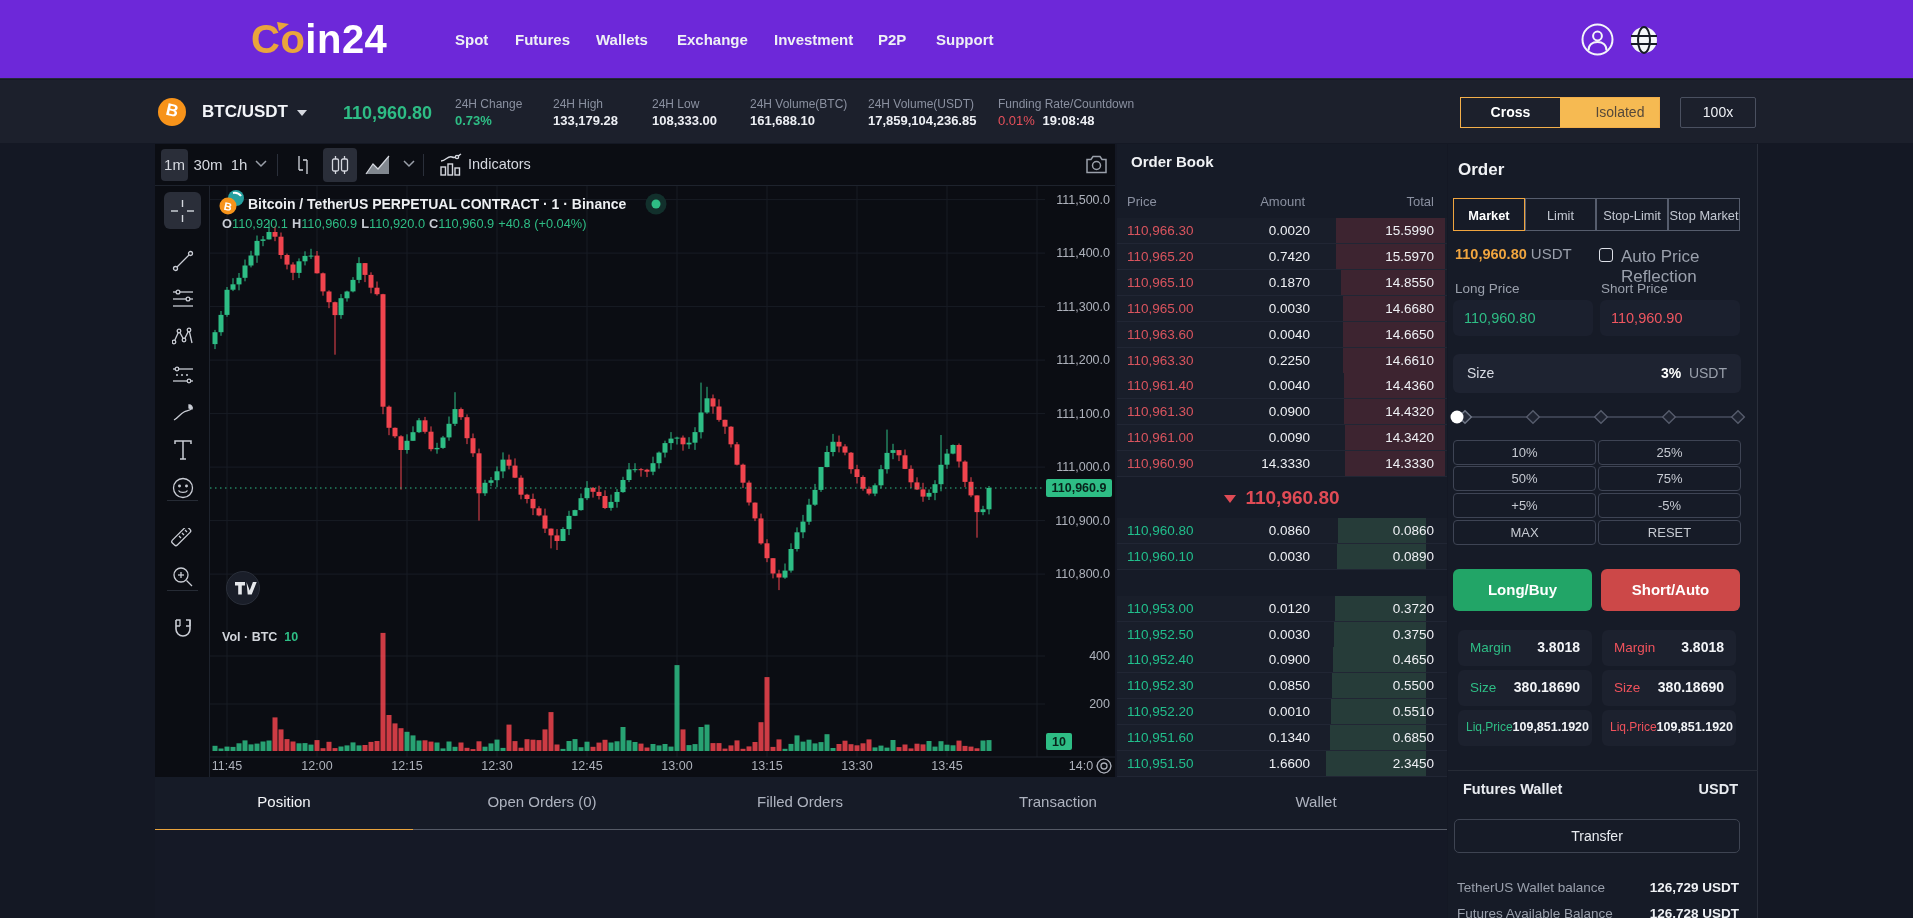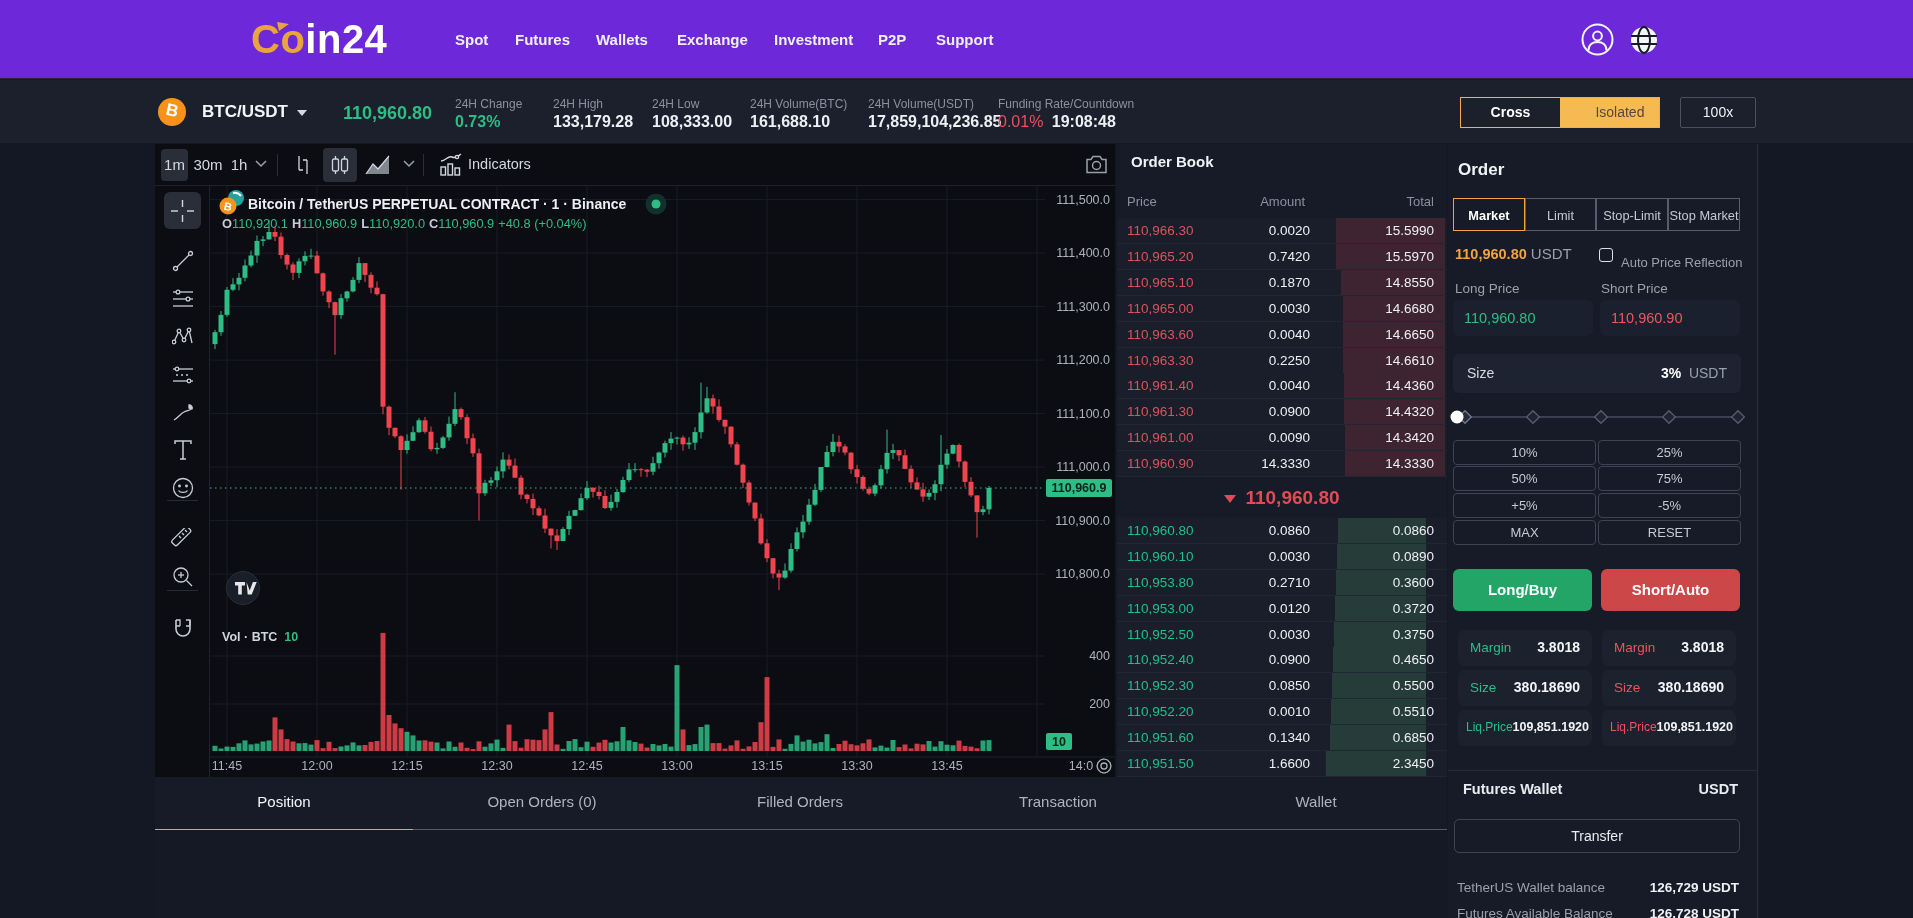--- a/index.html
+++ b/index.html
@@ -13,21 +13,21 @@
   background:#6d28d9; border-bottom:1px solid #242936; }
 #logo { position:absolute; left:251px; top:17px; font-size:40px; font-weight:bold;
   letter-spacing:0.5px; color:#fff; }
 #logo .gold { color:#e9a53c; }
 .navitem { position:absolute; top:31px; font-size:15px; font-weight:600; color:#eef0f5; }
 
 
 #ticker { position:absolute; left:0; top:80px; width:1913px; height:63px;
   background:#1c202c; }
 .tlabel { position:absolute; top:17px; font-size:12px; color:#8a90a0; }
-.tval { position:absolute; top:33px; font-size:16px; font-weight:600; color:#edeff4; }
+.tval { position:absolute; top:33px; font-size:13px; font-weight:600; color:#edeff4; }
 #btcicon { position:absolute; left:158px; top:18px; width:28px; height:28px;
   border-radius:50%; background:#f7931a; }
 #btcicon span { position:absolute; left:0; top:3px; width:28px; text-align:center;
   color:#fff; font-weight:bold; font-size:17px; transform:rotate(13deg); display:block;}
 #pair { position:absolute; left:202px; top:22px; font-size:17px; font-weight:bold; color:#f4f6fa;}
 .caret { display:inline-block; width:0; height:0; border-left:5px solid transparent;
   border-right:5px solid transparent; border-top:6px solid #d6d9e0; }
 #tickprice { position:absolute; left:343px; top:23px; font-size:18px; font-weight:600; color:#2ebd85;}
 #seg { position:absolute; left:1460px; top:17px; width:200px; height:31px;
   border:1px solid #f3af4a; display:flex; }
@@ -91,21 +91,21 @@
 #opanel h2 { position:absolute; left:10px; top:16px; font-size:17px; font-weight:600;
   color:#f0f2f5; }
 .otab { position:absolute; top:54px; height:33px; line-height:33px; text-align:center;
   font-size:12.8px; color:#c3c8d2; border:1px solid #565d6d; white-space:nowrap; overflow:hidden; }
 .otab.active { border:1px solid #f0a53f; color:#fff; font-weight:600; }
 #oprice { position:absolute; left:7px; top:101px; font-size:14.5px; font-weight:600;
   color:#f0a53f; }
 #oprice span { color:#9aa0ac; font-weight:400; font-size:15px; }
 #apr { position:absolute; left:151px; top:104px; width:14px; height:14px;
   border:1.5px solid #dde0e8; border-radius:3px; }
-#aprlabel { position:absolute; left:173px; top:111px; font-size:13px; color:#9aa0ac; }
+#aprlabel { position:absolute; left:173px; top:103px; font-size:17px; color:#9aa0ac; }
 .plab { position:absolute; top:137px; font-size:13.5px; color:#9aa0ac; }
 .pinput { position:absolute; top:156px; width:140px; height:36px; background:#1b202e;
   border-radius:6px; font-size:14.5px; line-height:36px; padding-left:11px; }
 #sizebox { position:absolute; left:5px; top:210px; width:288px; height:39px;
   background:#1e2331; border-radius:6px; }
 #sizebox .l { position:absolute; left:14px; top:11px; font-size:14px; color:#d7dae2; }
 #sizebox .r { position:absolute; right:14px; top:11px; font-size:14px; color:#9aa0ac; }
 #sizebox .r b { color:#fff; }
 #slider { position:absolute; left:0; top:258px; width:310px; height:30px; }
 .pctbtn { position:absolute; width:143px; height:25px; border:1px solid #3e4454;
@@ -830,26 +830,20 @@
         <span class="p">110,960.80</span>
         <span class="a">0.0860</span>
         <span class="t">0.0860</span>
       </div>
 <div class="obrow bid" style="top:400px">
         <div class="depth" style="right:21px;width:89px"></div>
         <span class="p">110,960.10</span>
         <span class="a">0.0030</span>
         <span class="t">0.0890</span>
       </div>
-<div class="obrow bid" style="top:426px">
-        <div class="depth" style="right:21px;width:90px"></div>
-        <span class="p">110,953.80</span>
-        <span class="a">0.2710</span>
-        <span class="t">0.3600</span>
-      </div>
 <div class="obrow bid" style="top:452px">
         <div class="depth" style="right:21px;width:91px"></div>
         <span class="p">110,953.00</span>
         <span class="a">0.0120</span>
         <span class="t">0.3720</span>
       </div>
 <div class="obrow bid" style="top:478px">
         <div class="depth" style="right:21px;width:92px"></div>
         <span class="p">110,952.50</span>
         <span class="a">0.0030</span>

